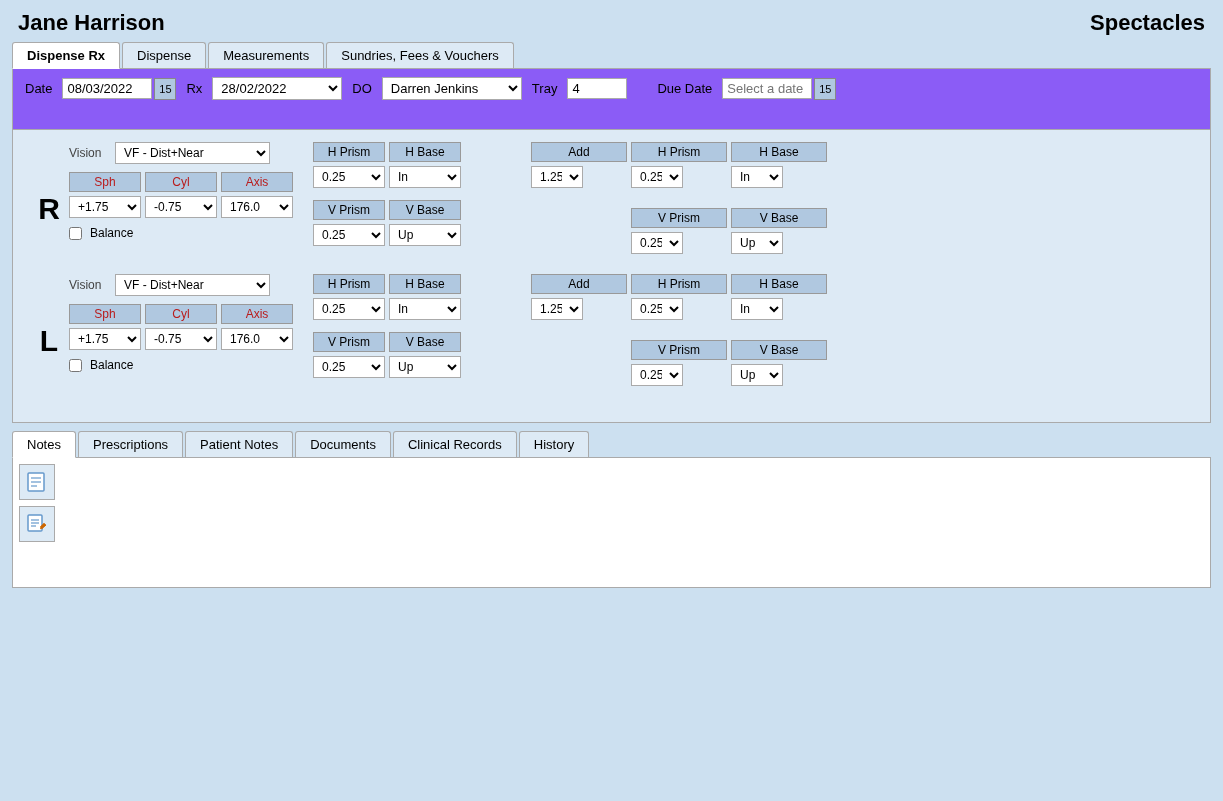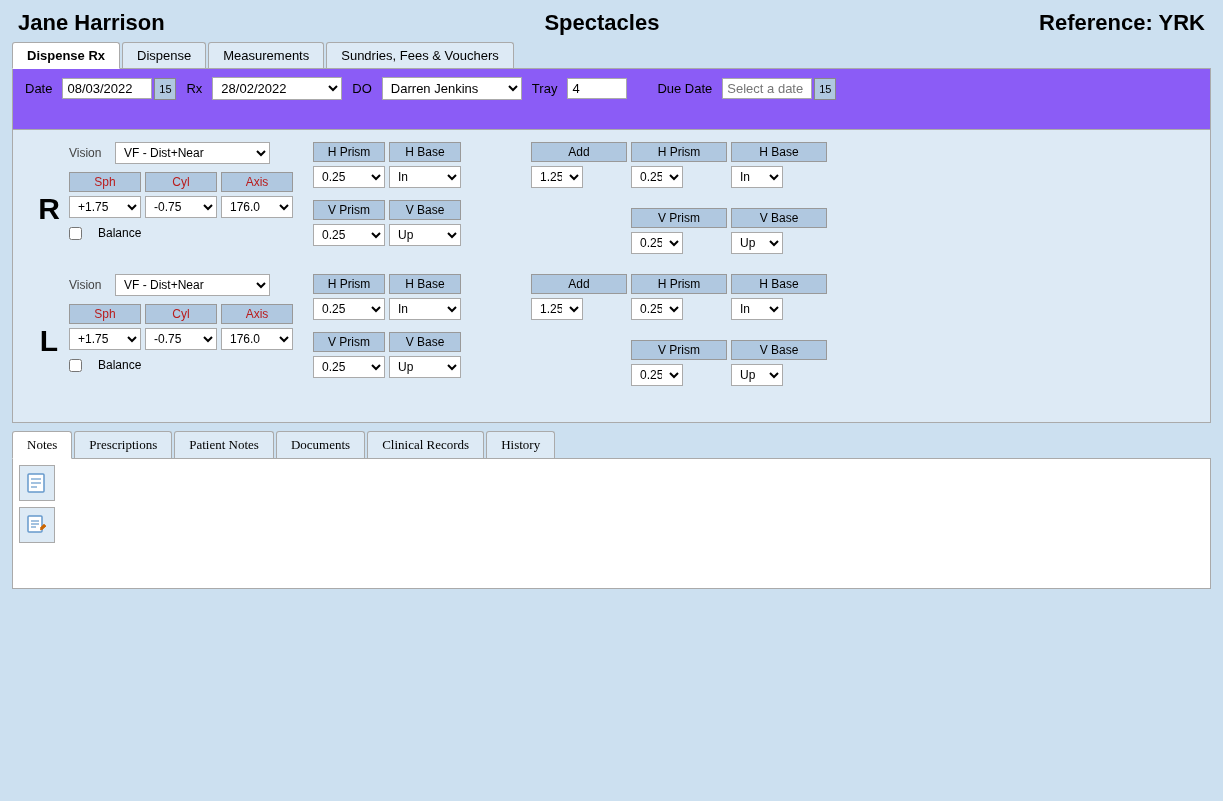--- a/index.html
+++ b/index.html
@@ -127,21 +127,20 @@
       width: 60px;
     }
     .due-date-input {
       width: 100px;
     }
     .vision-select { width: 155px; }
 
     
     .bottom-section {
       padding: 0 12px 8px 12px;
-      font-family: Liberation Serif, serif;
     }
     .bottom-tabs-bar {
       display: flex;
       border-bottom: 1px solid #aaa;
     }
     .bottom-tab {
       padding: 5px 14px;
       border: 1px solid #aaa;
       border-bottom: none;
       background: #ddeaf5;
@@ -220,21 +219,21 @@
       display: flex;
       gap: 4px;
     }
     .col-val-sel {
       width: 72px;
       font-size: 12px;
     }
     .balance-check {
       display: flex;
       align-items: center;
-      gap: 16px;
+      gap: 8px;
       margin-top: 4px;
       font-size: 12px;
     }
 
     
     .prism-block {
       display: flex;
       flex-direction: column;
       gap: 4px;
       margin-right: 20px;
@@ -276,21 +275,20 @@
       width: 52px;
       font-size: 12px;
     }
   </style>
 </head>
 <body>
 
 <div class="header">
   <div class="header-left">Jane Harrison</div>
   <div class="header-center">Spectacles</div>
-  <div class="header-right">Reference: YRK</div>
 </div>
 
 <div class="main-content">
 
   <div class="tabs-bar">
     <div class="tab active">Dispense Rx</div>
     <div class="tab">Dispense</div>
     <div class="tab">Measurements</div>
     <div class="tab">Sundries, Fees &amp; Vouchers</div>
   </div>

